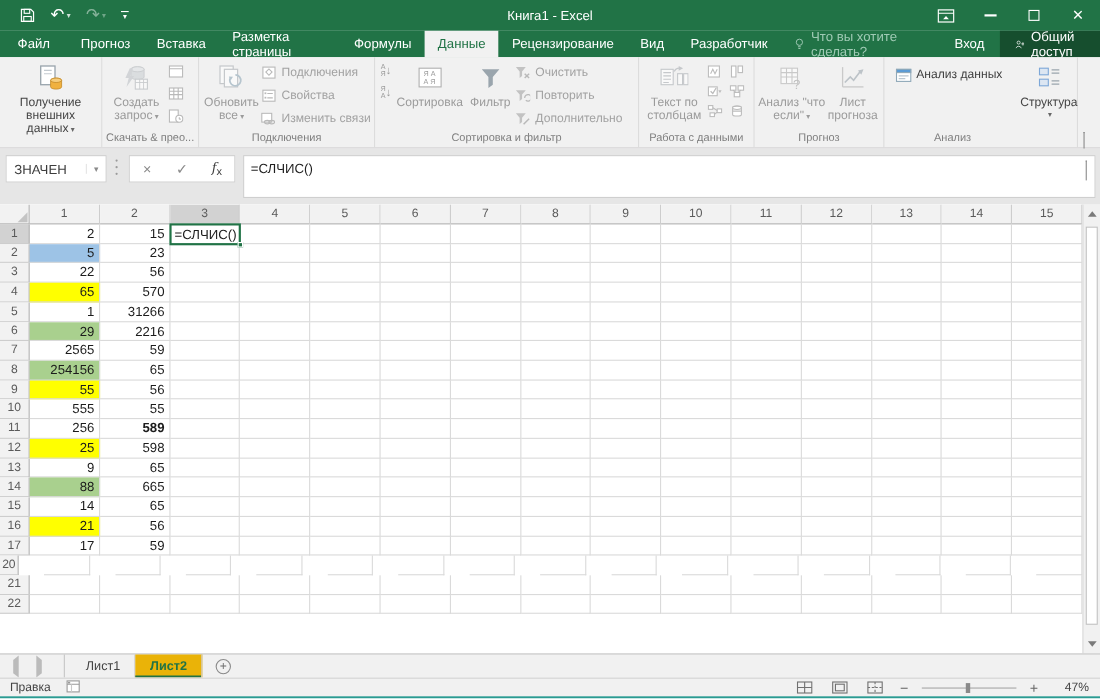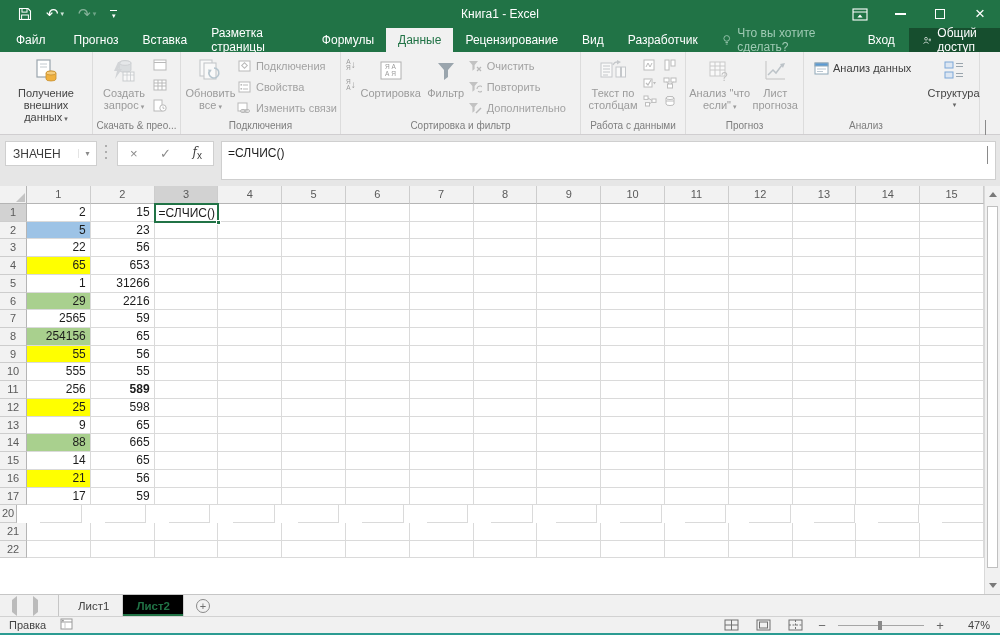--- a/index.html
+++ b/index.html
@@ -104,21 +104,21 @@
   .tri-right { width:0; height:0; border-top:4px solid transparent; border-bottom:4px solid transparent;
     border-left:5px solid #7a7a7a; }
   #vthumb { position:absolute; left:2px; top:20px; width:11px; height:362px; background:#fff; border:1px solid #c0c0c0; }
 
   
   #sheetbar { position:absolute; left:0; top:594px; width:1000px; height:22px; background:#f1f1f1;
     border-top:1px solid #c6c6c6; display:flex; align-items:stretch; font-size:11.5px; }
   .nav-arrows { display:flex; align-items:center; gap:16px; padding:0 14px 0 12px; }
   .tab-sep { width:1px; background:#c6c6c6; margin:0 6px; }
   .stab { display:flex; align-items:center; padding:0 13px; color:#444; border-right:1px solid #d0d0d0; }
-  .stab.active { background:#000000; color:#217346; font-weight:bold; box-shadow:inset 0 -2px 0 #217346; }
+  .stab.active { background:#eab308; color:#217346; font-weight:bold; box-shadow:inset 0 -2px 0 #217346; }
   .addsheet { display:flex; align-items:center; padding:0 12px; }
   .plus-circle { width:14px; height:14px; border:1px solid #8a8a8a; border-radius:50%; color:#6d6d6d;
     font-size:11px; line-height:12px; text-align:center; }
 
   
   #statusbar { position:absolute; left:0; top:616px; width:1000px; height:17px; background:#f1f1f1;
     border-top:1px solid #d2d2d2; display:flex; align-items:center; font-size:11px; color:#444; }
   .mode-text { padding-left:9px; }
   .macro-ic { margin-left:14px; }
   .sb-right { margin-left:auto; display:flex; align-items:center; gap:10px; padding-right:10px; }
@@ -614,21 +614,21 @@
       <div class="cell" style="width: 63.8px; line-height: 16.727px;"></div>
       <div class="cell" style="width: 63.8px; line-height: 16.727px;"></div>
       <div class="cell" style="width: 63.8px; line-height: 16.727px;"></div>
       <div class="cell" style="width: 63.8px; line-height: 16.727px;"></div>
       <div class="cell" style="width: 63.8px; line-height: 16.727px;"></div>
       <div class="cell" style="width: 63.8px; line-height: 16.727px;"></div>
     </div>
     <div class="grow" style="height: 17.727px;">
       <div class="rh" style="line-height: 16.727px;">4</div>
       <div class="cell" style="width: 63.8px; line-height: 16.727px; background: rgb(255, 255, 0);">65</div>
-      <div class="cell" style="width: 63.8px; line-height: 16.727px;">653</div>
+      <div class="cell" style="width: 63.8px; line-height: 16.727px;">570</div>
       <div class="cell" style="width: 63.8px; line-height: 16.727px;"></div>
       <div class="cell" style="width: 63.8px; line-height: 16.727px;"></div>
       <div class="cell" style="width: 63.8px; line-height: 16.727px;"></div>
       <div class="cell" style="width: 63.8px; line-height: 16.727px;"></div>
       <div class="cell" style="width: 63.8px; line-height: 16.727px;"></div>
       <div class="cell" style="width: 63.8px; line-height: 16.727px;"></div>
       <div class="cell" style="width: 63.8px; line-height: 16.727px;"></div>
       <div class="cell" style="width: 63.8px; line-height: 16.727px;"></div>
       <div class="cell" style="width: 63.8px; line-height: 16.727px;"></div>
       <div class="cell" style="width: 63.8px; line-height: 16.727px;"></div>

